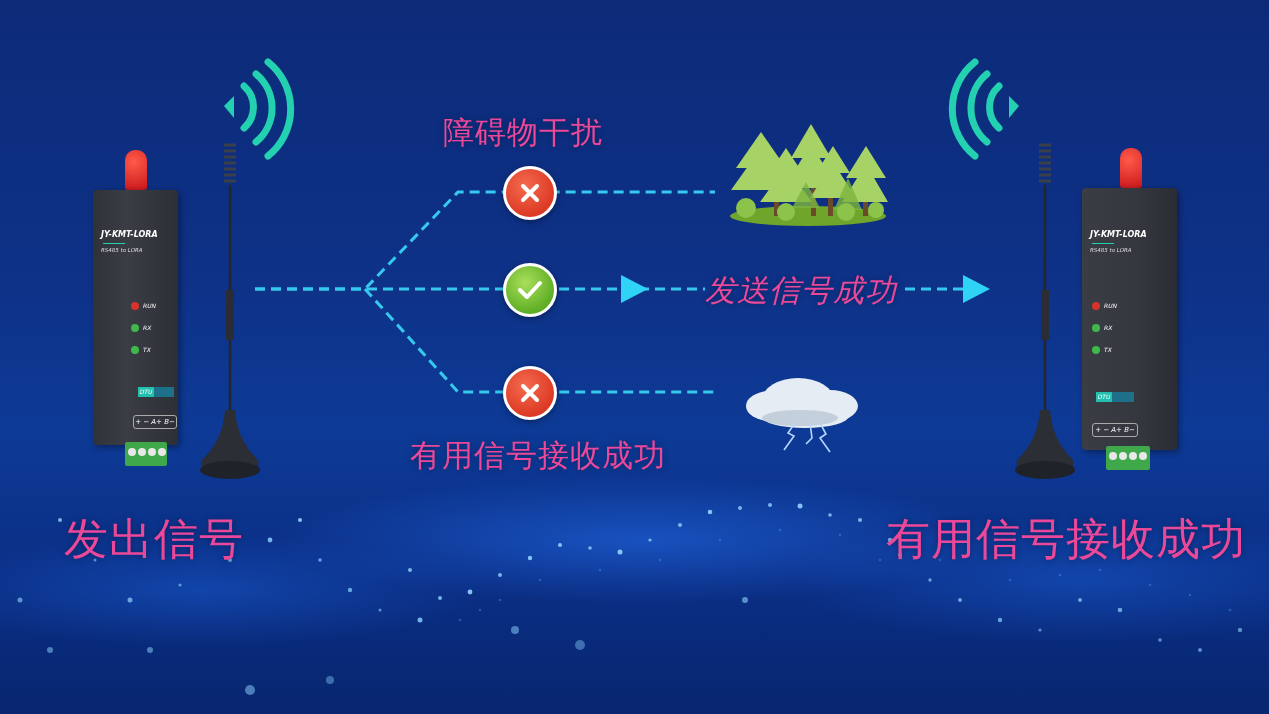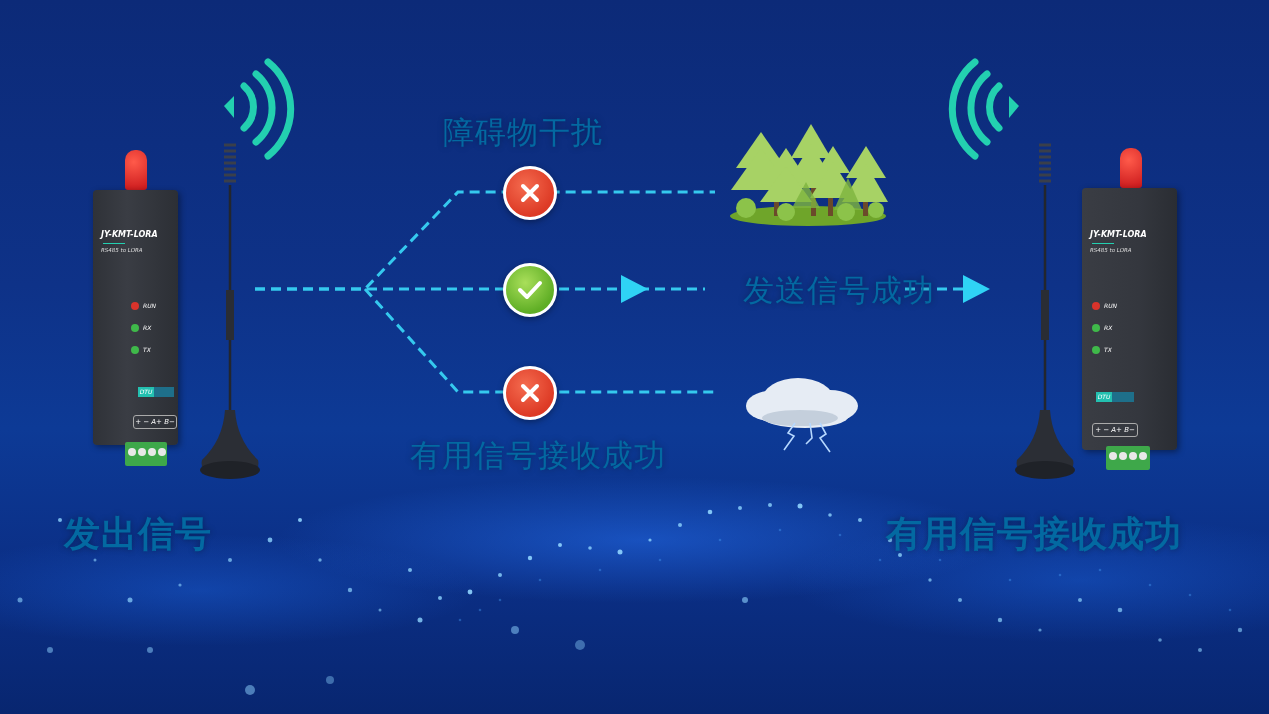--- a/index.html
+++ b/index.html
@@ -6,23 +6,23 @@
   body{width:1269px;height:714px;overflow:hidden;position:relative;
     font-family:"DejaVu Sans","Liberation Sans",sans-serif;
     background:linear-gradient(180deg,#0c2a78 0%,#0e3288 40%,#0d3a96 60%,#0b2f86 80%,#082670 100%);}
   .bg-glow{position:absolute;left:0;top:430px;width:1269px;height:284px;
     background:
       radial-gradient(ellipse 520px 90px at 640px 110px, rgba(40,120,255,0.45), rgba(0,0,0,0) 70%),
       radial-gradient(ellipse 400px 80px at 200px 160px, rgba(30,110,240,0.35), rgba(0,0,0,0) 70%),
       radial-gradient(ellipse 420px 90px at 1080px 150px, rgba(30,110,240,0.35), rgba(0,0,0,0) 70%);}
   .dots{position:absolute;left:0;top:0;width:1269px;height:714px;pointer-events:none;}
   .abs{position:absolute;}
-  .label{color:#0369a1;position:absolute;white-space:nowrap;letter-spacing:1px;
+  .label{color:#ec4899;position:absolute;white-space:nowrap;letter-spacing:1px;
     text-shadow:0 0 6px rgba(0,0,0,0.35);}
-  .label.big{font-size:36px;font-weight:bold;}
+  .label.big{font-size:44px;}
   .label.mid{font-size:31px;}
   .status-icon{position:absolute;width:54px;height:54px;border-radius:50%;
     border:3px solid #ffffff;box-sizing:border-box;display:flex;align-items:center;justify-content:center;
     box-shadow:0 2px 6px rgba(0,0,0,0.35);}
   .status-icon.fail{background:radial-gradient(circle at 40% 35%,#f46b4f,#dd3a25 70%);}
   .status-icon.ok{background:radial-gradient(circle at 40% 35%,#a9df5a,#5fae25 70%);}
   .device{position:absolute;font-style:italic;}
 </style>
 </head>
 <body>
@@ -104,21 +104,21 @@
     <path d="M255 289 L365 289 L458 192 L715 192"></path>
     <path d="M255 289 L705 289"></path>
     <path d="M905 289 L965 289"></path>
     <path d="M365 289 L458 392 L715 392"></path>
   </g>
   <polygon points="621,275 621,303 648,289" fill="#2fd3f5"></polygon>
   <polygon points="963,275 963,303 990,289" fill="#2fd3f5"></polygon>
 </svg>
 
 <div class="label mid" style="left:443px;top:112px;">障碍物干扰</div>
-<div class="label mid" style="left:743px;top:270px;">发送信号成功</div>
+<div class="label mid" style="left:705px;top:270px;font-style:italic;">发送信号成功</div>
 <div class="label mid" style="left:410px;top:435px;">有用信号接收成功</div>
 
 <div class="status-icon fail" style="left:503px;top:166px;">
   <svg width="24" height="24" viewBox="0 0 24 24">
       <path d="M5 5 L19 19 M19 5 L5 19" stroke="#fff" stroke-width="4" stroke-linecap="round"></path>
     </svg>
 </div>
 <div class="status-icon ok" style="left:503px;top:263px;">
   <svg width="26" height="22" viewBox="0 0 26 22">
       <path d="M3 11 L10 18 L23 4" stroke="#fff" stroke-width="4" fill="none" stroke-linecap="round" stroke-linejoin="round"></path>

